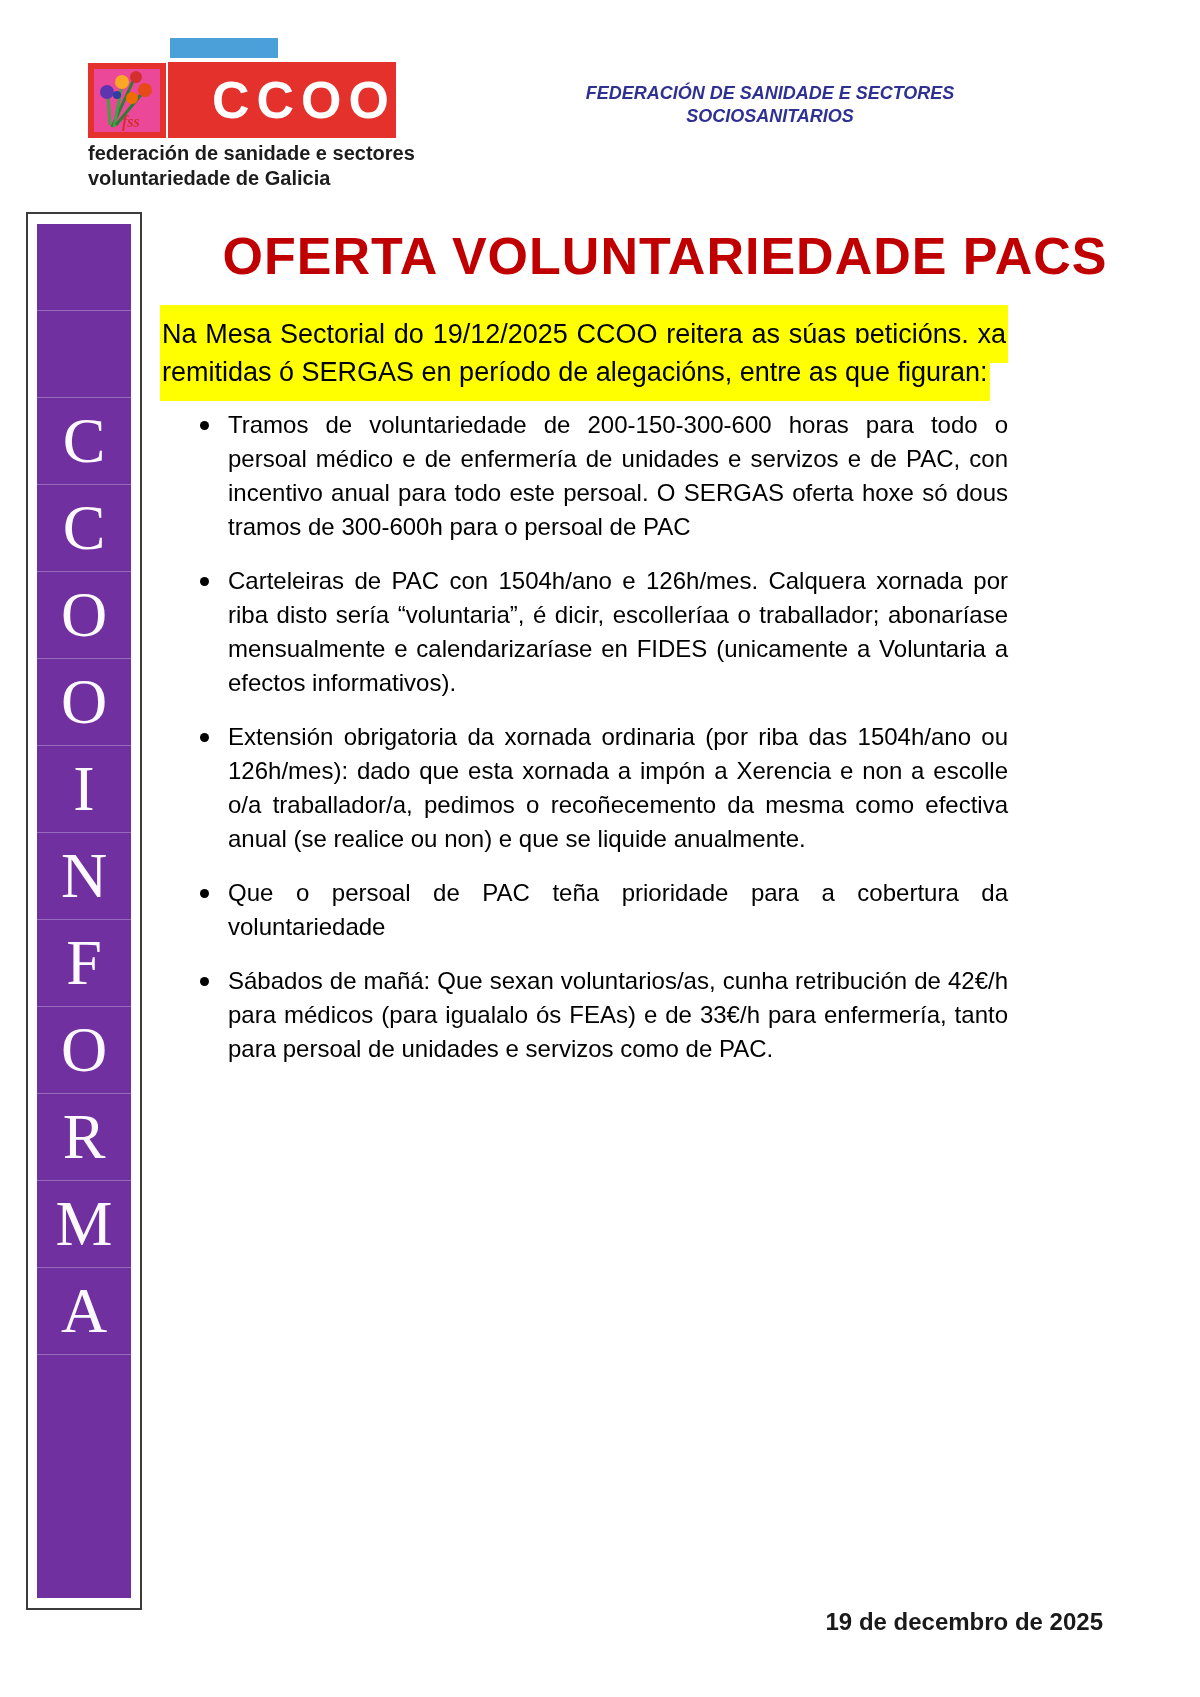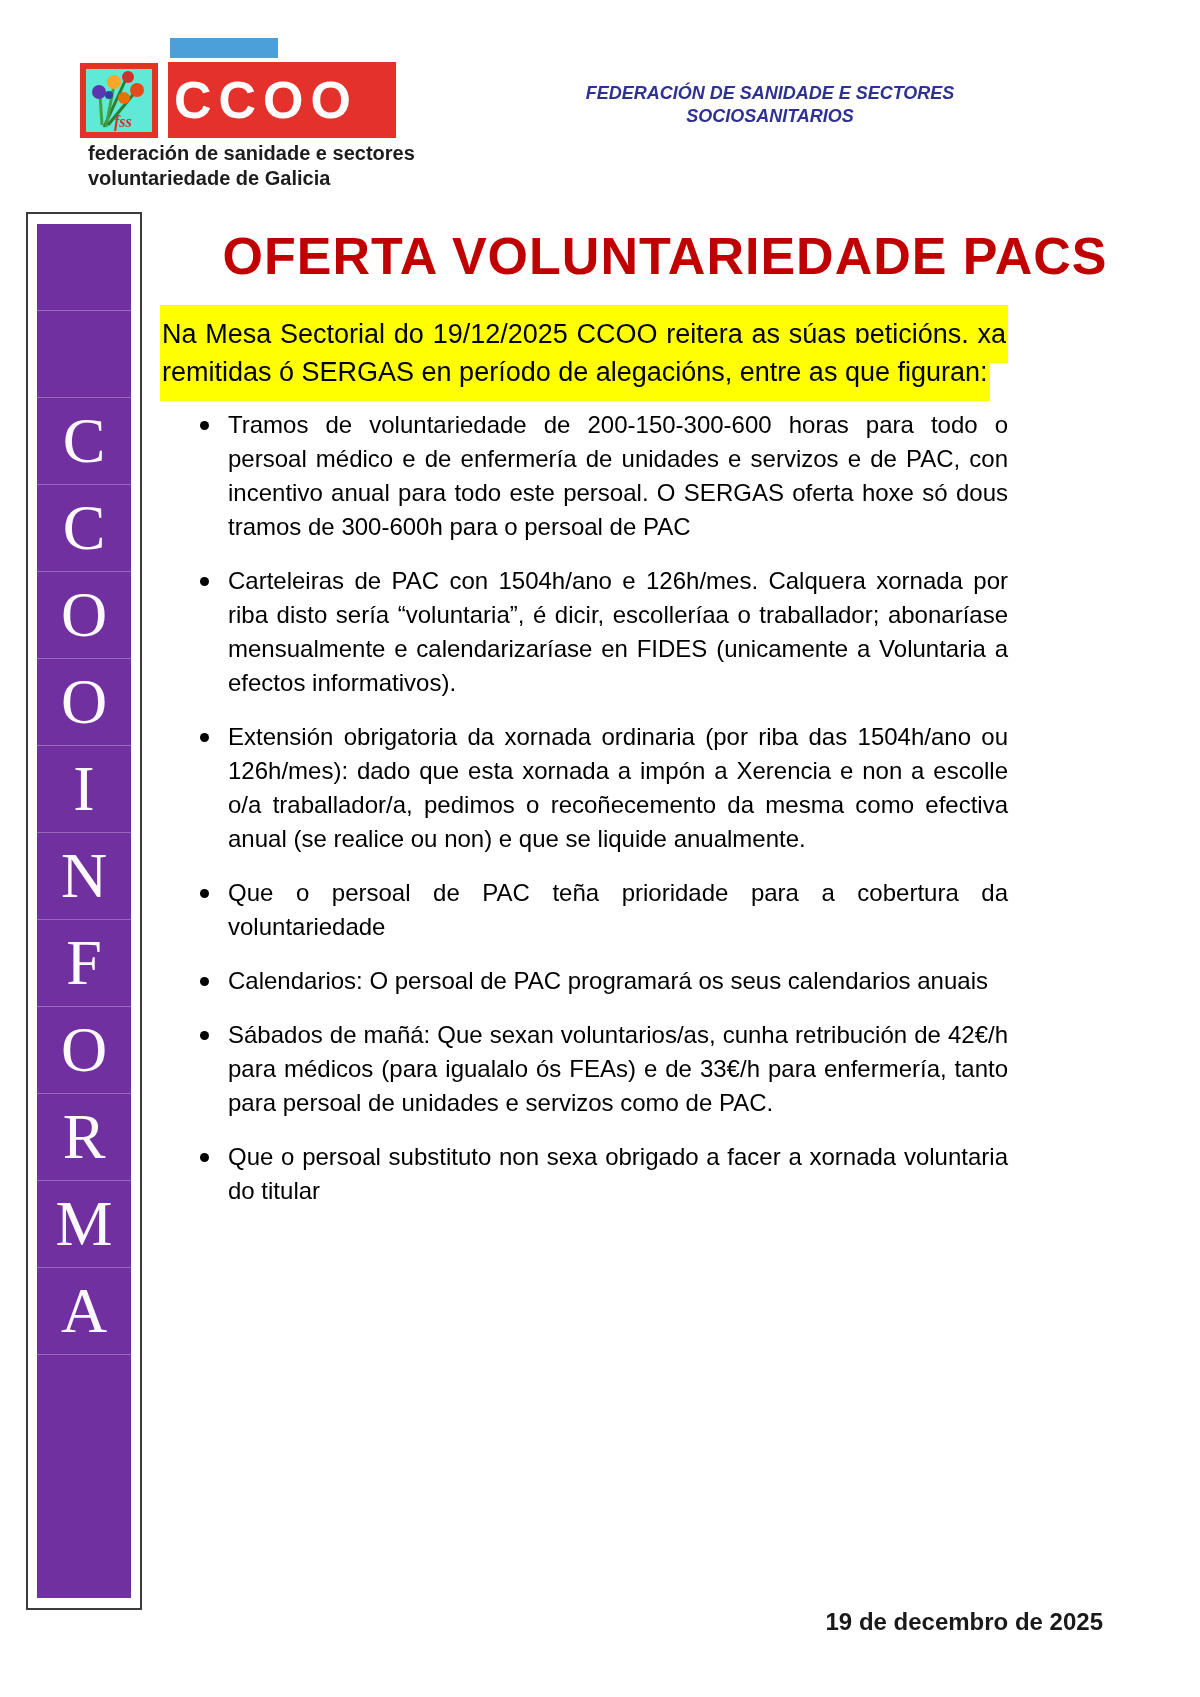--- a/index.html
+++ b/index.html
@@ -14,27 +14,27 @@
   html,body{margin:0;padding:0;}
   body{
     width:1200px;height:1697px;position:relative;background:#ffffff;
     font-family:"Liberation Sans", sans-serif;color:var(--ink);
     overflow:hidden;
   }
 
   
   .logo-blue{position:absolute;left:170px;top:38px;width:108px;height:20px;background:var(--light-blue);}
   .fss-box{
-    position:absolute;left:80px;top:63px;width:66px;height:63px;background:#5eead4;
+    position:absolute;left:88px;top:63px;width:66px;height:63px;background:#ec4899;
     border:6px solid var(--logo-red);
   }
   .fss-box svg{position:absolute;left:-2px;top:-4px;}
   .ccoo-box{
     position:absolute;left:168px;top:62px;width:228px;height:76px;background:var(--logo-red);
-    display:flex;align-items:center;justify-content:flex-start;
+    display:flex;align-items:center;justify-content:flex-end;
   }
   .ccoo-box span{
     color:#fff;font-weight:900;font-size:52px;letter-spacing:7px;
     font-family:"Liberation Sans", sans-serif;line-height:1;padding-left:6px;
   }
   .org-lines{
     position:absolute;left:88px;top:141px;width:360px;
     font-weight:700;font-size:20px;line-height:25px;color:#1c1c1c;
   }
 
@@ -155,18 +155,16 @@
 
 <div class="title">OFERTA VOLUNTARIEDADE PACS</div>
 
 <p class="intro"><span class="hl">Na Mesa Sectorial do 19/12/2025 CCOO reitera as súas peticións,  xa remitidas ó SERGAS en período de alegacións, entre as que figuran:</span></p>
 
 <ul class="bullets">
   <li>Tramos de voluntariedade de 200-150-300-600 horas para todo o persoal médico e de enfermería de unidades e servizos e de PAC, con incentivo anual para todo este persoal. O SERGAS oferta hoxe só dous tramos de 300-600h para o persoal de PAC</li>
   <li>Carteleiras de PAC con 1504h/ano e 126h/mes. Calquera xornada por riba disto sería “voluntaria”, é dicir, escolleríaa o traballador; abonaríase mensualmente e calendarizaríase en FIDES (unicamente a Voluntaria a efectos informativos).</li>
   <li>Extensión obrigatoria da xornada ordinaria (por riba das 1504h/ano ou 126h/mes): dado que esta xornada a impón a Xerencia e non a escolle o/a traballador/a, pedimos o recoñecemento da mesma como efectiva anual (se realice ou non) e que se liquide anualmente.</li>
   <li>Que o persoal de PAC teña prioridade para a cobertura da voluntariedade</li>
-  <li>Calendarios: O persoal de PAC programará os seus calendarios anuais</li>
   <li>Sábados de mañá: Que sexan voluntarios/as, cunha retribución de 42€/h para médicos (para igualalo ós FEAs) e de 33€/h para enfermería, tanto para persoal de unidades e servizos como de PAC.</li>
-  <li>Que o persoal substituto non sexa obrigado a facer a xornada voluntaria do titular</li>
 </ul>
 
 <div class="footer-date">19 de decembro de 2025</div>
 
 </body></html>

